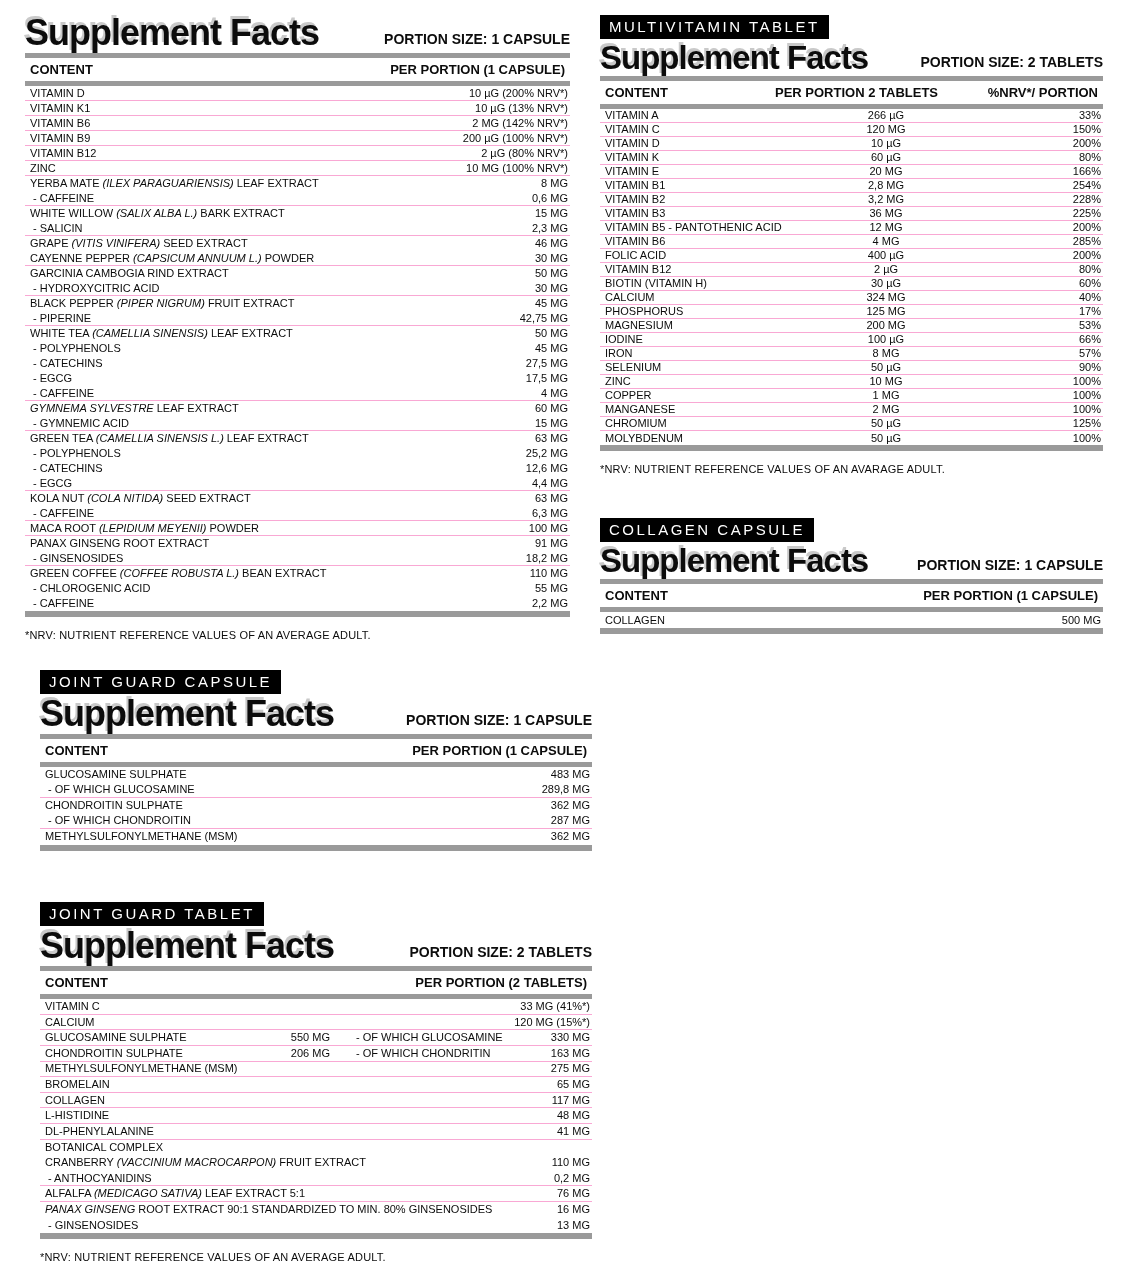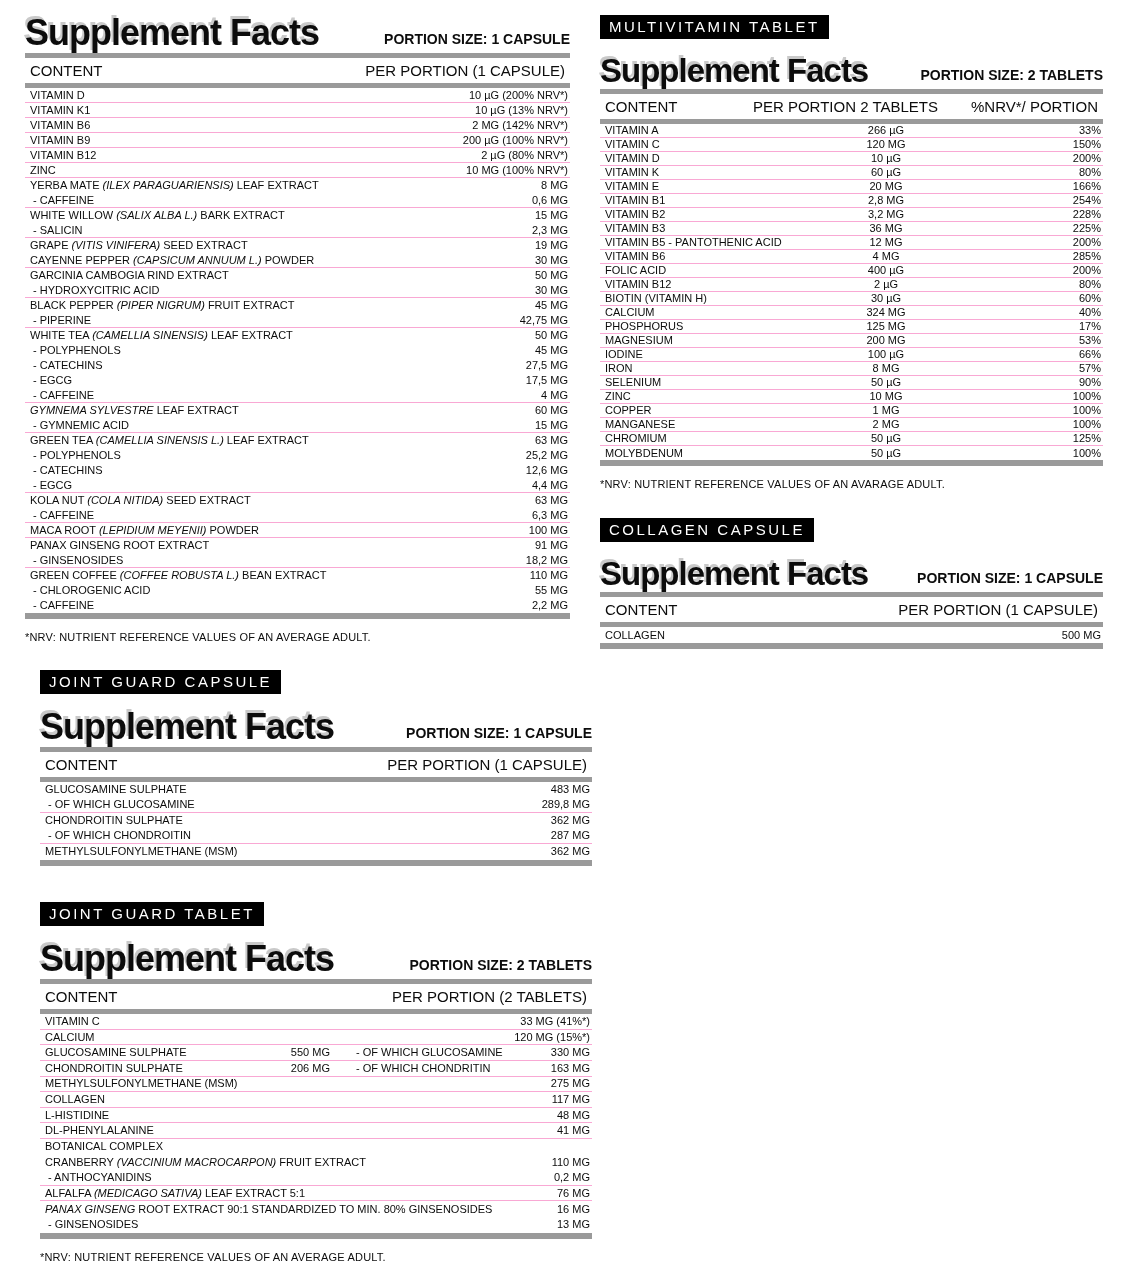--- a/index.html
+++ b/index.html
@@ -1,25 +1,25 @@
 <!DOCTYPE html>
 <html><head>
 <meta charset="utf-8">
 <style>
   html,body{margin:0;padding:0;background:#ffffff;}
   body{width:1134px;height:1286px;position:relative;font-family:"Liberation Sans",sans-serif;color:#0c0c0c;}
   .panel{position:absolute;}
   .label-box{display:inline-block;background:#000;color:#fff;font-size:15px;line-height:17px;
-    letter-spacing:2.5px;padding:3px 9px 4px 9px;margin-bottom:16px;font-weight:400;}
+    letter-spacing:2.5px;padding:3px 9px 4px 9px;margin-bottom:3px;font-weight:400;}
   .title-row{display:flex;align-items:flex-end;border-bottom:5px solid #9a9a9a;padding-bottom:3px;}
   .title{font-weight:bold;font-size:36px;line-height:0.95;letter-spacing:-1px;
     text-shadow:-2px -3px 0 #c9c9c9;white-space:nowrap;}
   .title.sm{font-size:33px;}
   .portion{margin-left:auto;font-weight:bold;font-size:14px;line-height:1;padding-bottom:4px;white-space:nowrap;}
-  .hdr{display:flex;font-weight:normal;font-size:15px;padding:4px 5px 4px 5px;border-bottom:5px solid #9a9a9a;align-items:flex-end;}
+  .hdr{display:flex;font-weight:bold;font-size:13px;padding:4px 5px 4px 5px;border-bottom:5px solid #9a9a9a;align-items:flex-end;}
   .hdr .h1{flex:1;text-align:left;}
   .hdr .hval{margin-left:auto;text-align:right;white-space:nowrap;}
   .hdr .h2{flex:0 0 180px;text-align:right;white-space:nowrap;}
   .hdr .h3{flex:0 0 160px;text-align:right;white-space:nowrap;}
   .rows{border-bottom:6px solid #9a9a9a;}
   .row{display:flex;align-items:center;height:var(--rh,15px);box-sizing:border-box;
     font-size:11px;line-height:1;padding:0 2px 0 5px;white-space:nowrap;}
   .row.sep{border-bottom:1px solid #f9a8d4;}
   .row.bold{font-weight:normal;}
   .row.sub .name{padding-left:3px;}
@@ -83,21 +83,21 @@
       <div class="row">
         <div class="name">WHITE WILLOW <i>(SALIX ALBA L.)</i> BARK EXTRACT</div>
         <div class="val">15 MG</div>
       </div>
       <div class="row sep sub">
         <div class="name">- SALICIN</div>
         <div class="val">2,3 MG</div>
       </div>
       <div class="row">
         <div class="name">GRAPE <i>(VITIS VINIFERA)</i> SEED EXTRACT</div>
-        <div class="val">19 MG</div>
+        <div class="val">46 MG</div>
       </div>
       <div class="row sep">
         <div class="name">CAYENNE PEPPER <i>(CAPSICUM ANNUUM L.)</i> POWDER</div>
         <div class="val">30 MG</div>
       </div>
       <div class="row">
         <div class="name">GARCINIA CAMBOGIA RIND EXTRACT</div>
         <div class="val">50 MG</div>
       </div>
       <div class="row sep sub">
@@ -411,20 +411,24 @@
         <div class="v1">206 MG</div>
         <div class="sp"></div>
         <div class="c2">- OF WHICH CHONDRITIN</div>
         <div class="v2">163 MG</div>
       </div>
       <div class="row sep">
         <div class="name">METHYLSULFONYLMETHANE (MSM)</div>
         <div class="val">275 MG</div>
       </div>
       <div class="row sep">
+        <div class="name">BROMELAIN</div>
+        <div class="val">65 MG</div>
+      </div>
+      <div class="row sep">
         <div class="name">COLLAGEN</div>
         <div class="val">117 MG</div>
       </div>
       <div class="row sep">
         <div class="name">L-HISTIDINE</div>
         <div class="val">48 MG</div>
       </div>
       <div class="row sep">
         <div class="name">DL-PHENYLALANINE</div>
         <div class="val">41 MG</div>

